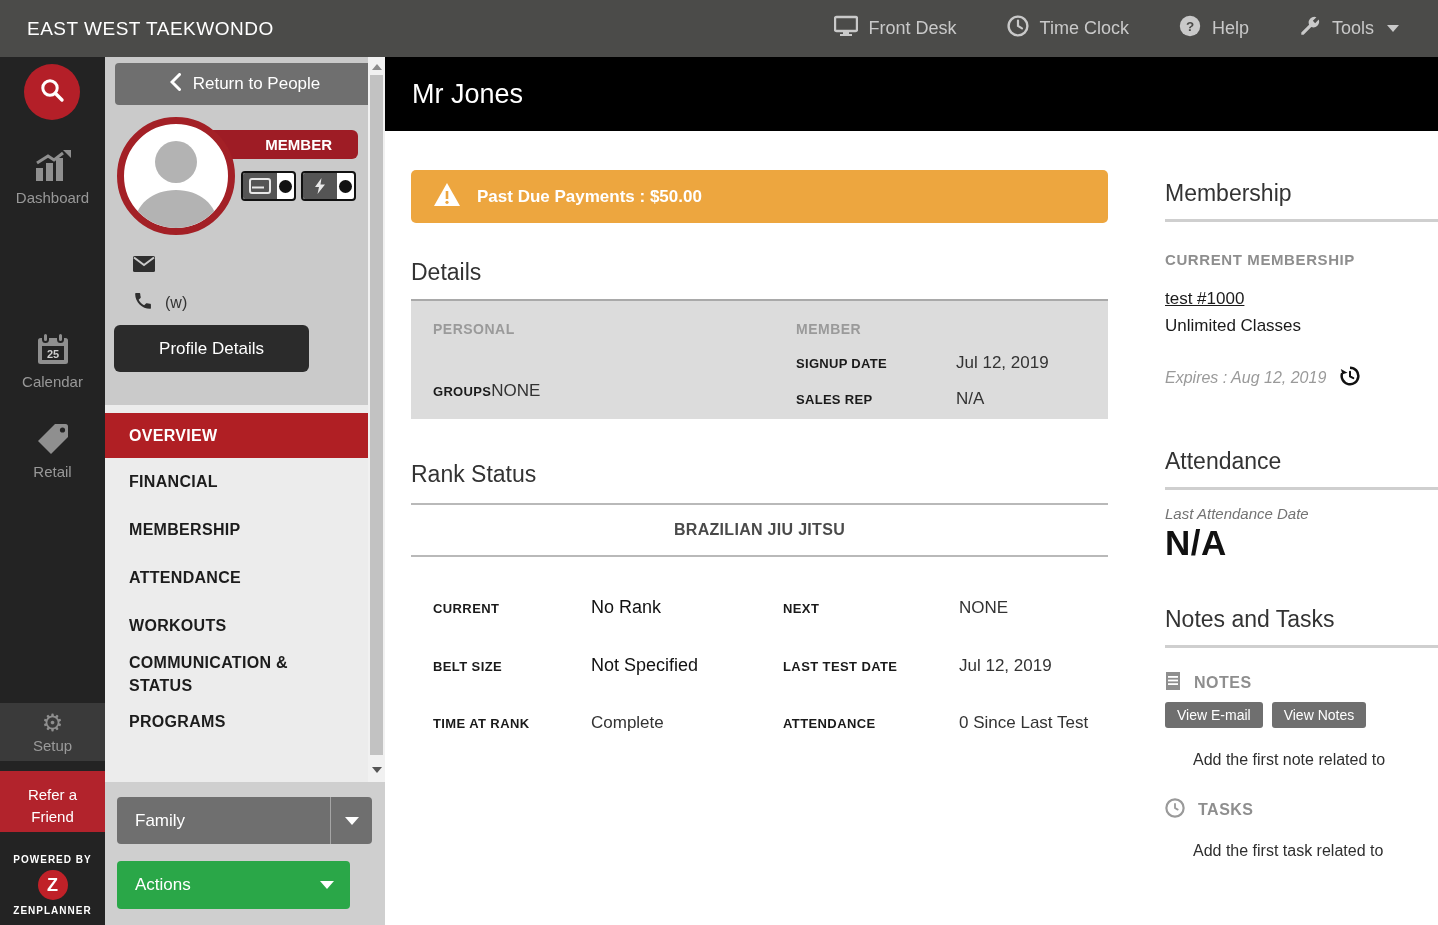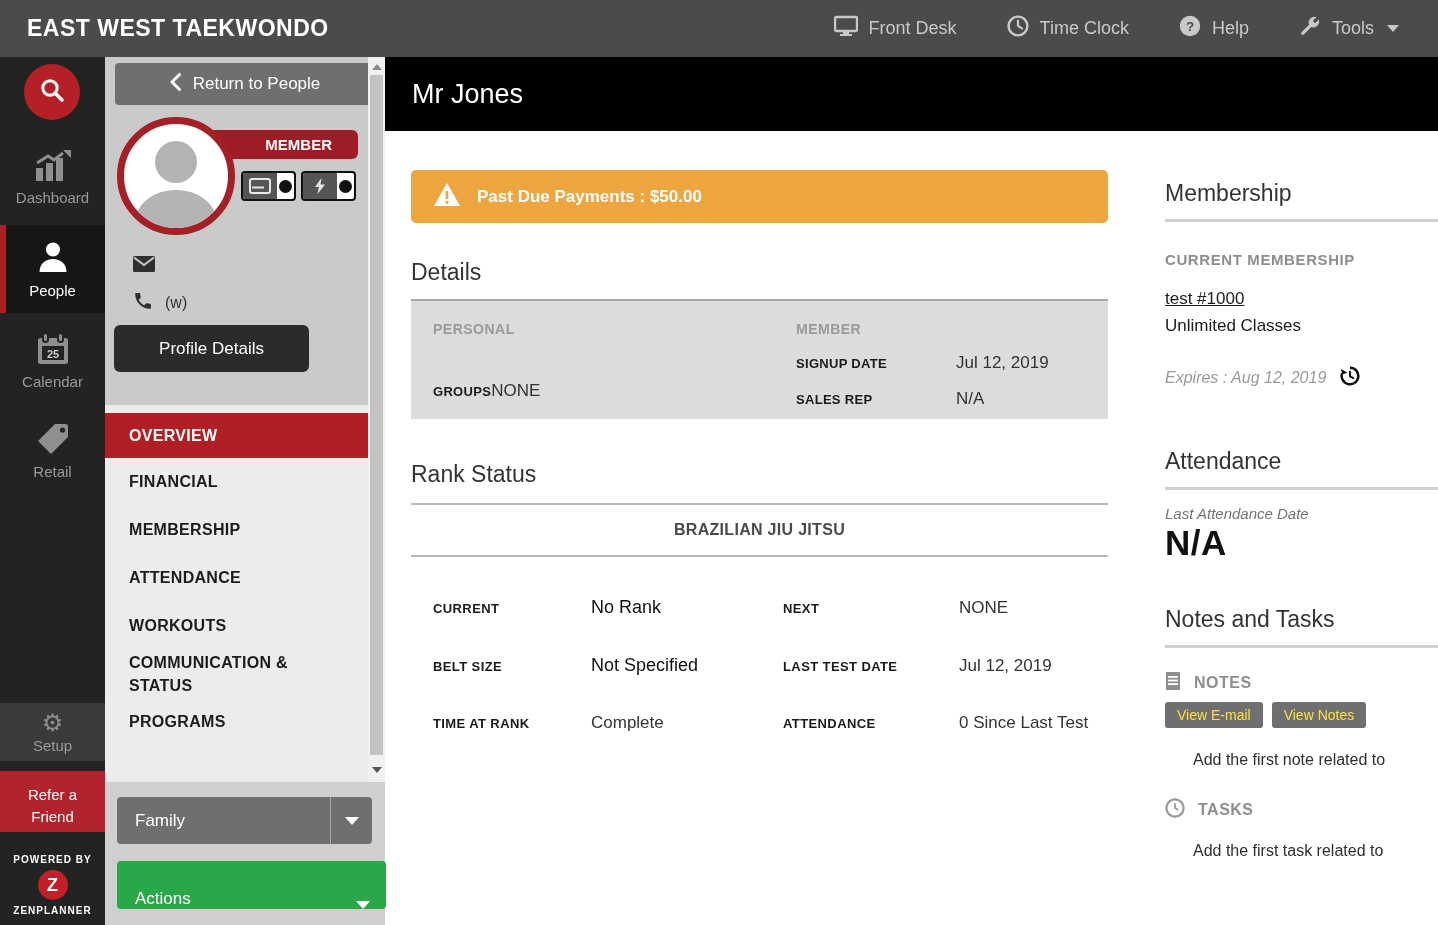--- a/index.html
+++ b/index.html
@@ -3,21 +3,21 @@
 <meta charset="utf-8">
 <style>
   * { margin:0; padding:0; box-sizing:border-box; }
   html,body { width:1438px; height:925px; overflow:hidden; background:#fff;
               font-family:"Liberation Sans", sans-serif; }
   .app { position:relative; width:1438px; height:925px; }
 
   
   .topbar { position:absolute; top:0; left:0; right:0; height:57px; background:#4b4b49;
             display:flex; align-items:center; z-index:30; }
-  .brand { color:#fff; font-weight:bold; font-size:23px; letter-spacing:.5px; margin-left:27px; }
+  .brand { color:#fff; font-weight:normal; font-size:19px; letter-spacing:.5px; margin-left:27px; }
   .topnav { margin-left:auto; display:flex; align-items:center; margin-right:14px; }
   .topnav-item { display:flex; align-items:center; gap:11px; color:#c9c9c9; font-size:18px;
                  padding:0 25px; cursor:pointer; }
   .caret { width:0; height:0; border-left:6px solid transparent; border-right:6px solid transparent;
            border-top:7px solid #c9c9c9; display:inline-block; margin-left:2px; }
 
   
   .rail { position:absolute; top:57px; left:0; width:105px; bottom:0; background:#232323; z-index:20; }
   .rail-search { position:absolute; top:7px; left:24px; width:56px; height:56px; border-radius:50%;
                  background:#b41f28; display:flex; align-items:center; justify-content:center; cursor:pointer; }
@@ -80,22 +80,22 @@
   .nav-item.active { background:#b01f24; color:#fff; min-height:45px; }
 
   .sidebar-footer { position:absolute; top:725px; bottom:0; left:0; right:0; background:#cfcfcf; }
   .family-select { position:absolute; top:15px; left:12px; width:255px; height:47px; background:#6f6f6f;
                    border-radius:4px; color:#fff; font-size:17px; display:flex; align-items:center;
                    padding-left:18px; cursor:pointer; }
   .family-caret { position:absolute; right:0; top:0; bottom:0; width:42px; border-left:1px solid #a5a5a5;
                   display:flex; align-items:center; justify-content:center; }
   .caret-white { width:0; height:0; border-left:7px solid transparent; border-right:7px solid transparent;
                  border-top:8px solid #fff; }
-  .actions-btn { position:absolute; top:79px; left:12px; width:269px; height:48px; background:#2aa748;
-                 border-radius:4px; color:#fff; font-size:17px; display:flex; align-items:flex-end;
+  .actions-btn { position:absolute; top:79px; left:12px; width:233px; height:48px; background:#2aa748;
+                 border-radius:4px; color:#fff; font-size:17px; display:flex; align-items:center;
                  padding-left:18px; cursor:pointer; }
   .actions-btn .caret-white { position:absolute; right:16px; }
 
   
   .main { position:absolute; top:57px; left:385px; right:0; bottom:0; background:#fff; }
   .page-header { height:74px; background:#000; color:#fff; font-size:27px; display:flex;
                  align-items:center; padding-left:27px; }
   .content { position:relative; height:794px; }
 
   .col-left { position:absolute; left:26px; top:39px; width:697px; }
@@ -129,21 +129,21 @@
   .rp-plain { font-size:17px; color:#1a1a1a; margin-top:7px; }
   .expires-row { display:flex; align-items:center; gap:14px; margin-top:30px; }
   .expires { font-style:italic; color:#9a9a9a; font-size:16px; }
   .attendance-h { margin-top:58px; }
   .last-att { font-style:italic; color:#737373; font-size:15px; margin-top:15px; }
   .big-na { font-size:35px; font-weight:bold; color:#111; letter-spacing:.5px; margin-top:1px; }
   .notes-h { margin-top:43px; }
   .icon-label-row { display:flex; align-items:center; gap:13px; margin-top:23px;
                     color:#8e8e8e; font-weight:bold; font-size:16px; letter-spacing:.5px; }
   .note-btns { display:flex; gap:9px; margin-top:7px; }
-  .gray-btn { background:#6f6f6f; color:#fde047; font-size:14px; border:0; border-radius:3px;
+  .gray-btn { background:#6f6f6f; color:#ffffff; font-size:14px; border:0; border-radius:3px;
               padding:5px 12px; cursor:pointer; font-family:inherit; }
   .empty-line { margin-top:23px; padding-left:28px; font-size:16px; color:#2f2f2f;
                 white-space:nowrap; }
   .tasks-row { margin-top:29px; }
 </style>
 </head>
 <body>
 
 <div class="app">
 
@@ -206,29 +206,20 @@
             <rect x="2" y="18" width="7" height="13" fill="#8f8f8f"></rect>
             <rect x="12" y="13" width="7" height="18" fill="#8f8f8f"></rect>
             <rect x="22" y="8" width="7" height="23" fill="#8f8f8f"></rect>
             <path d="M3 13 14 6l6 4 9-7" fill="none" stroke="#8f8f8f" stroke-width="3"></path>
             <path d="M29 0h8v8z" fill="#8f8f8f"></path>
           </svg>
       </span>
       <span>Dashboard</span>
     </div>
 
-    <div class="rail-item ri-people active">
-      <span>
-        <svg width="36" height="36" viewBox="0 0 36 36">
-            <circle cx="18" cy="10.5" r="7" fill="#fff"></circle>
-            <path d="M4.5 33c0-8 6-13 13.5-13s13.5 5 13.5 13z" fill="#fff"></path>
-          </svg>
-      </span>
-      <span>People</span>
-    </div>
 
     <div class="rail-item ri-calendar">
       <span>
         <svg width="36" height="34" viewBox="0 0 36 34">
             <rect x="3" y="6" width="30" height="26" rx="2.5" fill="#8f8f8f"></rect>
             <rect x="8" y="1" width="5" height="9" rx="2.5" fill="#8f8f8f" stroke="#232323" stroke-width="2"></rect>
             <rect x="23" y="1" width="5" height="9" rx="2.5" fill="#8f8f8f" stroke="#232323" stroke-width="2"></rect>
             <rect x="7" y="14" width="22" height="14" fill="#232323"></rect>
             <text x="18" y="25.5" text-anchor="middle" font-family="Liberation Sans, sans-serif" font-size="11" font-weight="bold" fill="#cfcfcf">25</text>
           </svg>

